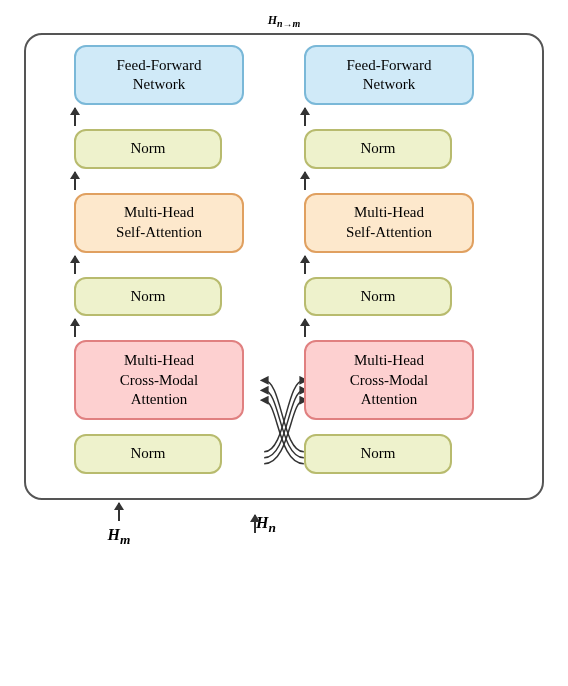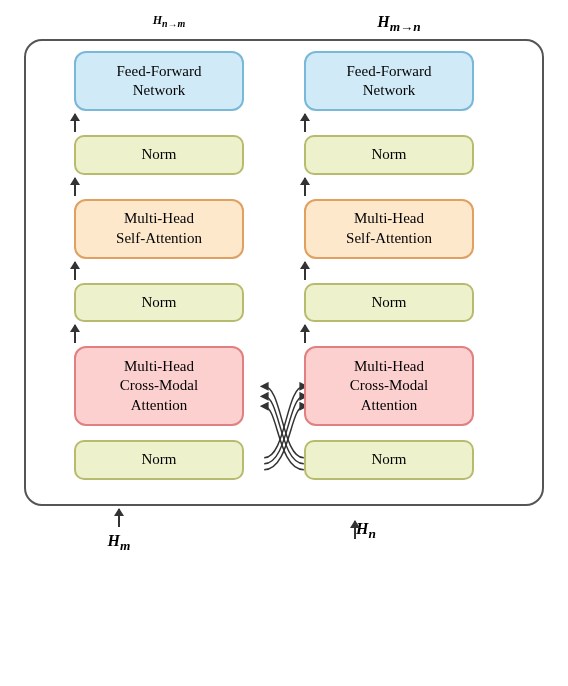--- a/index.html
+++ b/index.html
@@ -37,26 +37,25 @@
       border-color: #7ab8d8;
       width: 170px;
       min-height: 60px;
       display: flex;
       align-items: center;
       justify-content: center;
     }
     .box-yellow {
       background: #eef2cc;
       border-color: #b8bb6e;
-      width: 170px;
+      width: 148px;
       min-height: 36px;
       display: flex;
       align-items: center;
       justify-content: center;
-      border-radius: 10px;
     }
     .box-orange {
       background: #fde8cc;
       border-color: #e0a060;
       width: 170px;
       min-height: 60px;
       display: flex;
       align-items: center;
       justify-content: center;
     }
@@ -120,25 +119,20 @@
 <body>
 
 <div class="diagram">
 
   <div style="display:flex; flex-direction:row; justify-content:center; gap:40px; width:520px; margin-bottom:4px;">
     <div style="width:190px; display:flex; justify-content:center;">
       <div style="font-style:italic; font-weight:bold; font-size:12px; font-family:'Times New Roman',serif;">
         <i><b>H</b></i><sub style="font-style:italic;"><i>n</i>→<i>m</i></sub>
       </div>
     </div>
-    <div style="width:190px; display:flex; justify-content:center;">
-      <div style="font-style:italic; font-weight:bold; font-size:16px; font-family:'Times New Roman',serif;">
-        <i><b>H</b></i><sub style="font-style:italic;"><i>m</i>→<i>n</i></sub>
-      </div>
-    </div>
   </div>
 
   <div class="outer-border">
 
     <div style="display:flex; flex-direction:row; justify-content:center; gap:40px; margin-bottom:0;">
       <div class="top-col">
         <div class="box box-blue">
           <span>Feed-Forward<br>Network</span>
         </div>
         <div class="arrow-space">
@@ -234,21 +228,21 @@
         <div style="height:14px;"></div>
         <div class="box box-yellow">
           <span>Norm</span>
         </div>
         <div style="height:14px;"></div>
       </div>
     </div>
 
   </div>
 
-  <div style="display:flex; flex-direction:row; justify-content:space-between; gap:40px; width:520px; margin-top:0;">
+  <div style="display:flex; flex-direction:row; justify-content:flex-start; gap:40px; width:520px; margin-top:0;">
     <div style="width:190px; display:flex; flex-direction:column; align-items:center;">
       <div class="arrow-space">
         <div class="arrow-up"></div>
       </div>
       <div style="font-style:italic; font-weight:bold; font-size:16px; font-family:'Times New Roman',serif; margin-top:2px;">
         <i><b>H</b></i><sub style="font-style:italic;"><i>m</i></sub>
       </div>
     </div>
     <div style="width:190px; display:flex; flex-direction:row; align-items:center;">
       <div class="arrow-space">

